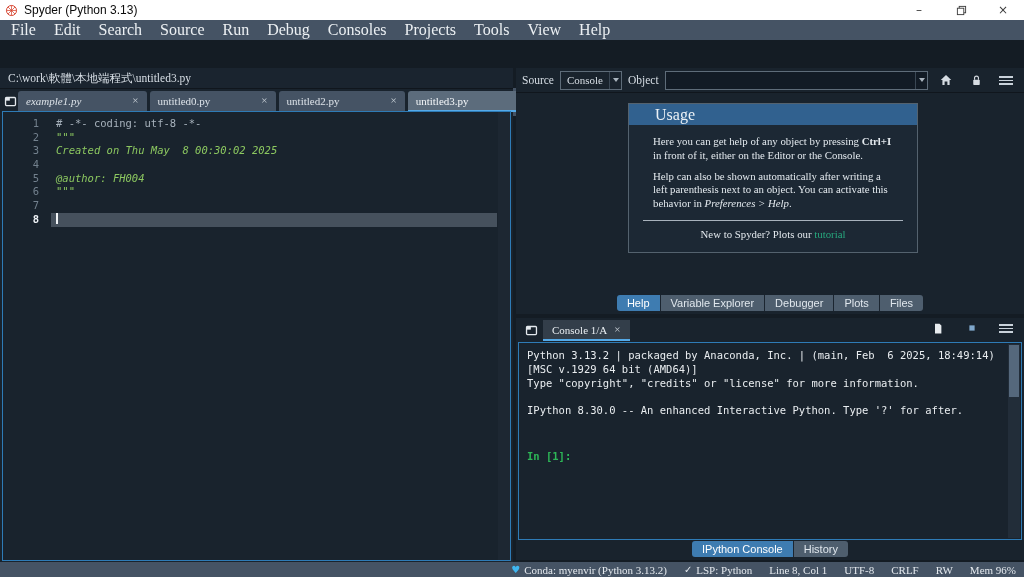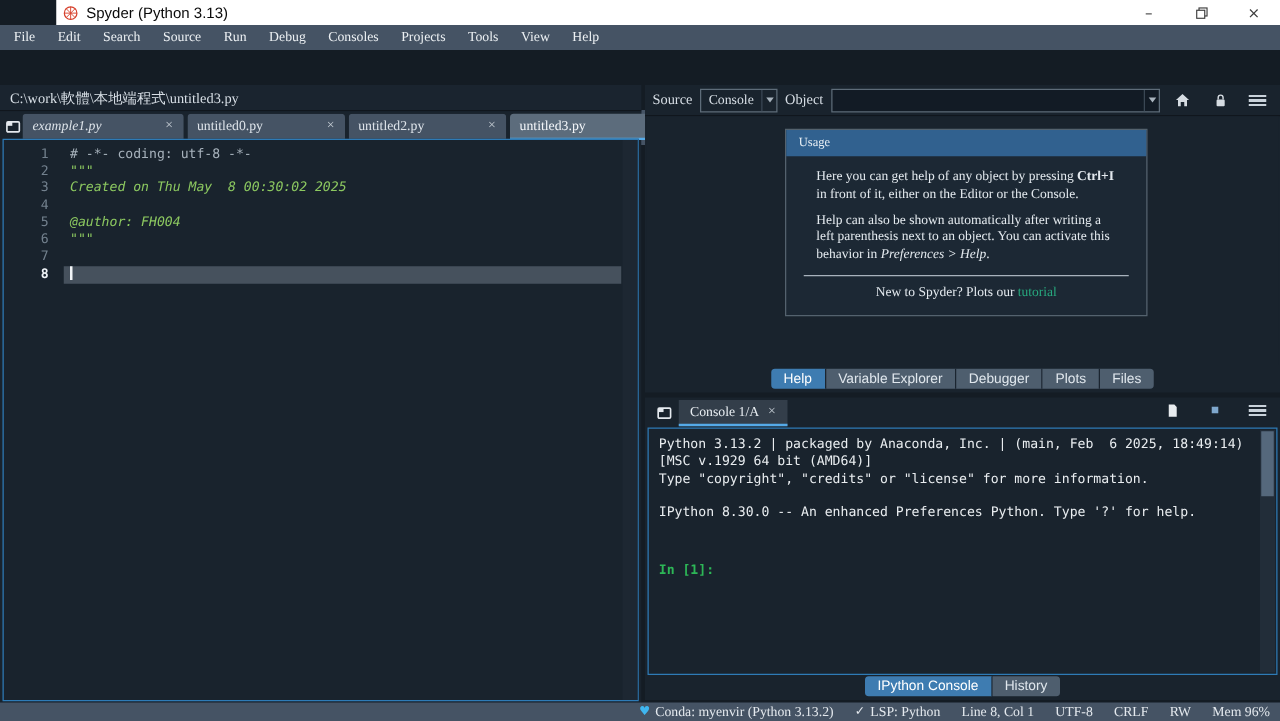--- a/index.html
+++ b/index.html
@@ -2,30 +2,30 @@
 <html><head>
 <meta charset="utf-8">
 <style>
   html,body{margin:0;padding:0;}
   body{width:1024px;height:577px;position:relative;overflow:hidden;background:#141C24;
        font-family:"Liberation Serif",serif;-webkit-font-smoothing:antialiased;}
   .abs{position:absolute;}
   svg{display:block;}
 
   
-  .titlebar{top:0;left:0;right:0;height:20px;background:#FFFFFF;display:flex;align-items:center;margin-left:45px;}
+  .titlebar{top:0;left:0;right:0;height:20px;background:#FFFFFF;display:flex;align-items:center;}
   .app-logo{margin-left:5px;}
   .title-text{margin-left:6px;font:12px "Liberation Sans",sans-serif;color:#0A0A0A;}
   .win-controls{margin-left:auto;display:flex;height:100%;}
   .winbtn{width:42px;height:100%;display:flex;align-items:center;justify-content:center;
           color:#3C3C3C;font:12px "DejaVu Sans",sans-serif;background:transparent;border:none;}
 
   
   .menubar{top:20px;left:0;right:0;height:20px;background:#455364;display:flex;align-items:center;padding-left:2px;}
-  .menu-item{padding:1px 9px;color:#ECF0F3;font-size:11px;cursor:default;}
+  .menu-item{padding:1px 9px;color:#ECF0F3;font-size:16px;cursor:default;}
 
   
   .toolbar{top:40px;left:0;right:0;height:28px;background:#455364;display:flex;align-items:center;padding-left:2px;margin-top:48px;}
   .tbtn{width:30px;height:24px;display:flex;align-items:center;justify-content:center;background:transparent;border:none;padding:0;}
   .toolbar-right{margin-left:auto;display:flex;align-items:center;gap:4px;padding-right:4px;}
   .cwd-box{width:252px;height:17px;background:#121B25;border:1px solid #5E6C79;display:flex;align-items:center;}
   .cwd-input{flex:1;height:100%;background:transparent;border:none;outline:none;color:#D9E0E7;
              font:11px "Liberation Serif",serif;padding:0 5px;}
   .dd-seg{width:11px;height:100%;display:flex;align-items:center;justify-content:center;border-left:1px solid #3A4754;}
   .dd-tri{width:0;height:0;border-left:3px solid transparent;border-right:3px solid transparent;border-top:4px solid #A9B4BE;}
@@ -61,21 +61,21 @@
   .help-header{height:24px;display:flex;align-items:center;gap:6px;padding:0 6px;border-bottom:1px solid #10161D;}
   .hh-label{color:#D8DFE6;font-size:11.5px;}
   .src-combo{height:17px;border:1px solid #5E6C79;display:flex;align-items:center;color:#D8DFE6;font-size:11px;}
   .src-combo .val{padding:0 6px;}
   .obj-combo{flex:1;height:17px;background:#121B25;border:1px solid #5E6C79;display:flex;align-items:center;}
   .obj-input{flex:1;height:100%;background:transparent;border:none;outline:none;color:#D9E0E7;font:11px "Liberation Serif",serif;padding:0 4px;}
   .hh-btn{width:24px;height:20px;display:flex;align-items:center;justify-content:center;background:transparent;border:none;padding:0;}
 
   .help-content{position:absolute;top:25px;bottom:22px;left:1px;right:1px;background:#19232D;overflow:hidden;}
   .usage-card{margin:10px 0 0 111px;width:288px;border:1px solid #54626E;background:#1C2834;}
-  .usage-header{height:21px;background:#31618F;color:#EBF1F6;font-size:10px;display:flex;align-items:center;padding:0 10px;}
+  .usage-header{height:21px;background:#31618F;color:#EBF1F6;font-size:16px;display:flex;align-items:center;padding:0 26px;}
   .usage-body{padding:3px 12px 8px;color:#E3E9EE;font-size:10.8px;line-height:1.28;}
   .usage-body p{margin:7px 12px;}
   .sep{border:none;border-top:1px solid #A8B2BC;margin:9px 2px 7px;}
   .usage-footer{text-align:center;color:#E3E9EE;font-size:10.8px;padding-bottom:2px;}
   .link{color:#27A87E;}
 
   .pane-tabs{position:absolute;bottom:3px;left:0;right:0;display:flex;justify-content:center;}
   .ptab{padding:2px 10px;background:#4E5E6E;color:#E0E7ED;font-size:11px;border:none;border-right:1px solid #1B2530;}
   .ptab:first-child{border-radius:3px 0 0 3px;}
   .ptab:last-child{border-radius:0 3px 3px 0;border-right:none;}
@@ -436,21 +436,21 @@
   </div>
 
   <div class="con-content" id="console-content">
     <div class="con-scroll">
         <div class="con-thumb"></div>
       </div>
   <div class="conline">Python 3.13.2 | packaged by Anaconda, Inc. | (main, Feb  6 2025, 18:49:14)</div>
       <div class="conline">[MSC v.1929 64 bit (AMD64)]</div>
       <div class="conline">Type "copyright", "credits" or "license" for more information.</div>
       <div class="conline">&nbsp;</div>
-      <div class="conline">IPython 8.30.0 -- An enhanced Preferences Python. Type '?' for help.</div>
+      <div class="conline">IPython 8.30.0 -- An enhanced Interactive Python. Type '?' for after.</div>
       <div class="conline">&nbsp;</div>
       <div class="conline prompt">In [1]:</div>
     </div>
 
   <div class="pane-tabs" id="console-tabs">
       <button class="ptab active">IPython Console</button>
       <button class="ptab">History</button>
     </div>
 </div>
 

